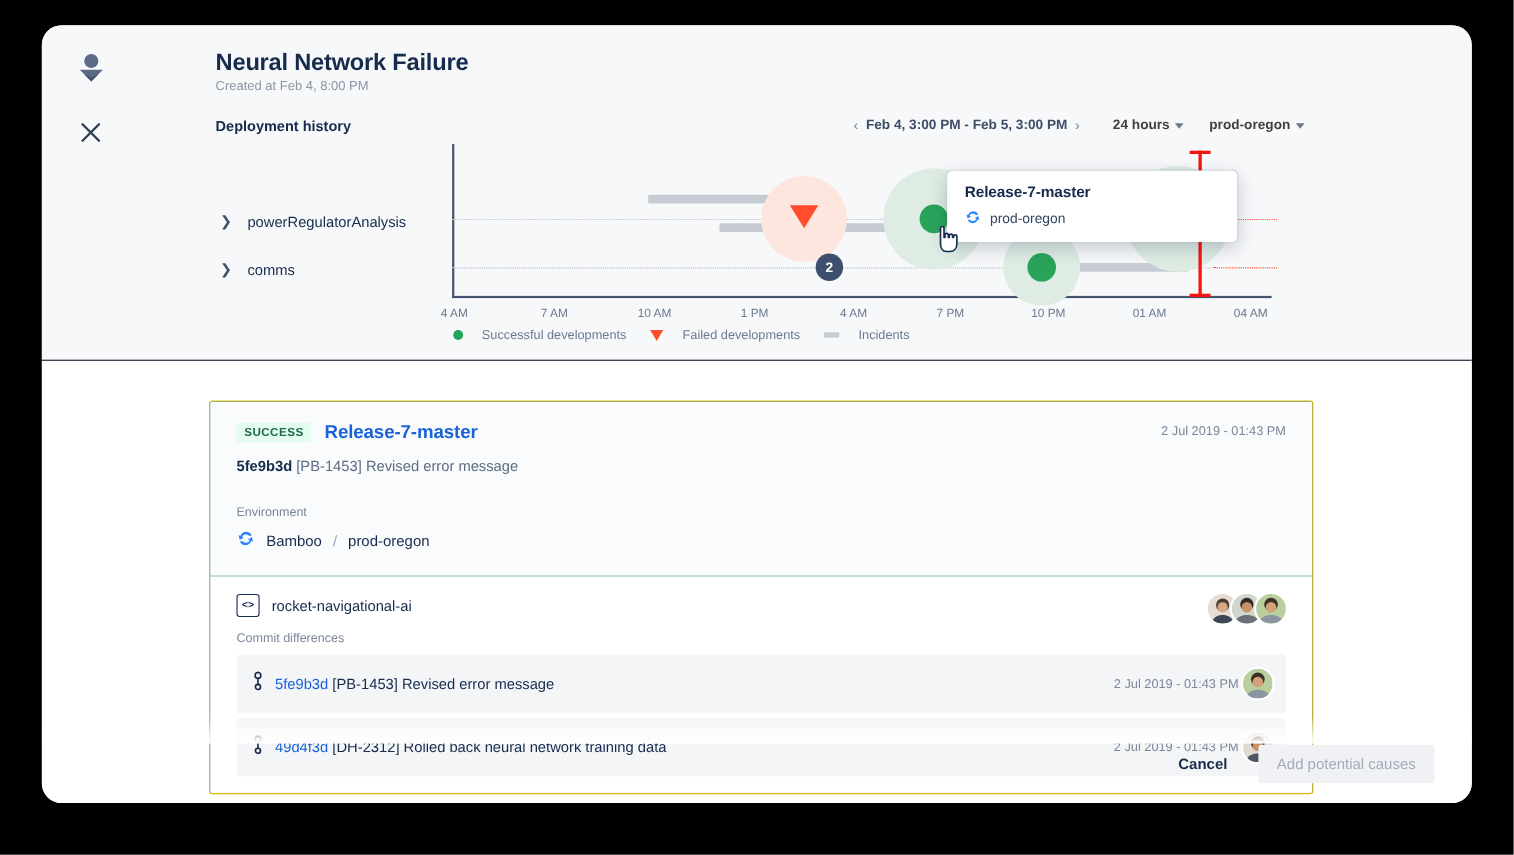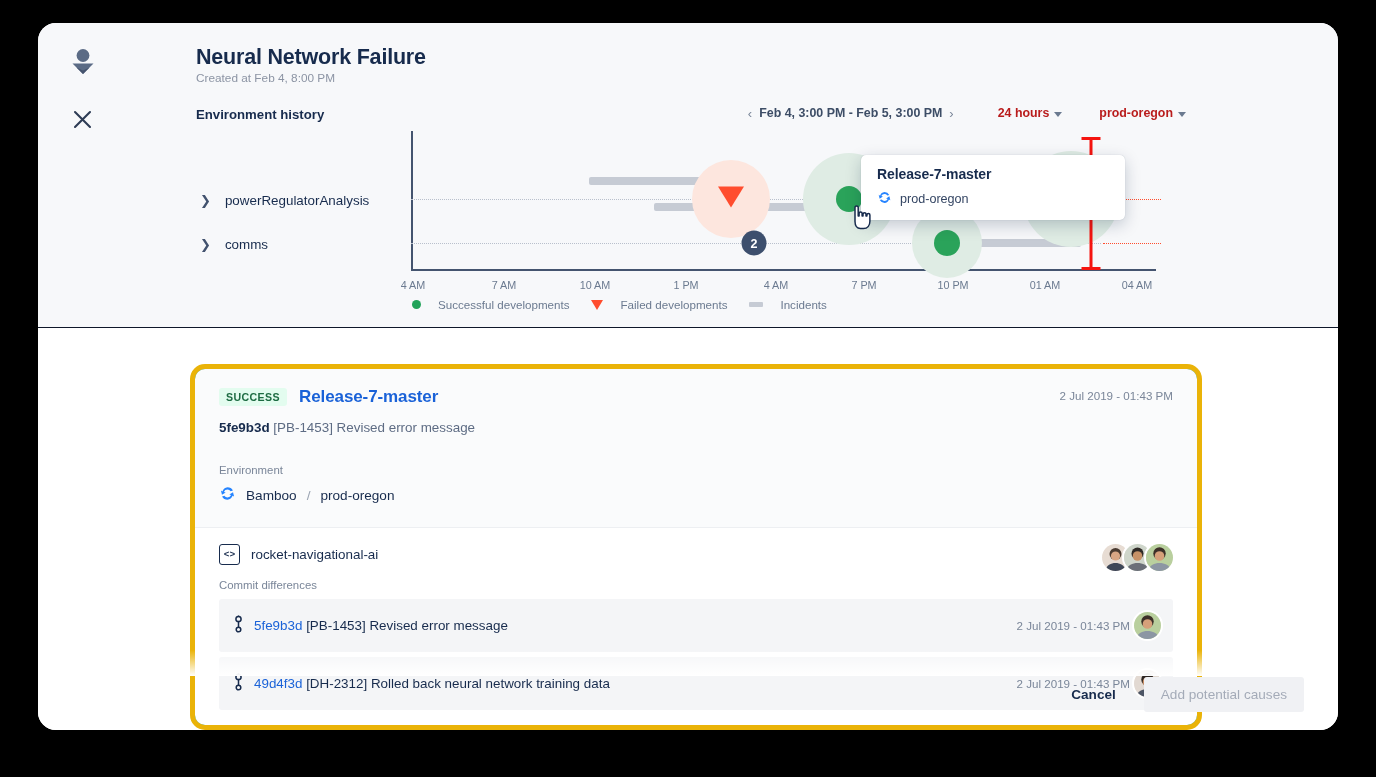--- a/index.html
+++ b/index.html
@@ -37,21 +37,21 @@
   }
 
   
   .tl-controls{
     position:absolute;right:152px;top:83px;
     display:flex;align-items:center;gap:0;
     font-size:12.4px;color:#42526e;
   }
   .chev{color:#7a8699;font-size:13px;padding:0 7px;cursor:pointer;line-height:1;}
   .range-text{font-weight:600;color:#3d4d66;white-space:nowrap;}
-  .ctrl{display:flex;align-items:center;gap:5px;margin-left:37px;cursor:pointer;font-weight:600;color:#b91c1c;white-space:nowrap;}
+  .ctrl{display:flex;align-items:center;gap:5px;margin-left:23px;cursor:pointer;font-weight:600;color:#404040;white-space:nowrap;}
   .caret{width:0;height:0;border-left:4px solid transparent;border-right:4px solid transparent;border-top:5px solid #6b7a90;margin-top:2px;}
 
   
   .chart{position:absolute;left:158px;top:108px;width:1010px;height:185px;}
   .rowlabels{position:absolute;left:0;top:0;width:215px;}
   .rowlabel{
     display:flex;align-items:center;gap:14px;position:absolute;left:4px;
     font-size:13.4px;color:#172b4d;font-weight:500;cursor:pointer;
   }
   .rowlabel .arrow{color:#42526e;font-size:13px;font-weight:700;}
@@ -102,21 +102,21 @@
   .lg-dot{width:9px;height:9px;border-radius:50%;background:#22a35a;}
   .lg-tri{width:0;height:0;border-left:6px solid transparent;border-right:6px solid transparent;border-top:10px solid #ff4d2e;}
   .lg-bar{width:14px;height:5px;background:#c6cbd4;border-radius:1px;}
 
   
   .body{
     position:absolute;left:0;top:306px;right:0;bottom:0;background:#fff;overflow:hidden;
   }
   .card{
     position:absolute;left:152px;top:35px;width:1002px;
-    background:#15803d;border:5px solid #eab308;border-radius:15px;overflow:hidden;
+    background:#15803d;border:1px solid #eab308;border-radius:3px;overflow:hidden;
   }
   .card-head{padding:18px 24px 22px 24px;position:relative;background:#fafbfc;}
   .status-line{display:flex;align-items:center;gap:12px;}
   .badge{
     background:#e3fcef;color:#1d6b42;font-size:10.6px;font-weight:700;
     letter-spacing:.4px;padding:3px 7px;border-radius:3px;
   }
   .rel-link{font-size:17px;font-weight:700;color:#1a62d8;cursor:pointer;letter-spacing:-.1px;}
   .commit-line{margin-top:13px;font-size:13.4px;color:#5e6c84;}
   .commit-line b{color:#172b4d;font-weight:700;}
@@ -185,21 +185,21 @@
       </span>
       <span class="close-icon">
         <svg width="21" height="21" viewBox="0 0 21 21">
           <path d="M3 3 L18 18 M18 3 L3 18" stroke="#2e3c55" stroke-width="2.1" stroke-linecap="round"></path>
         </svg>
       </span>
     </div>
 
     <div class="page-title">Neural Network Failure</div>
     <div class="page-sub">Created at Feb 4, 8:00 PM</div>
-    <div class="section-title">Environment history</div>
+    <div class="section-title">Deployment history</div>
 
     <div class="tl-controls">
       <span class="chev">‹</span>
       <span class="range-text">Feb 4, 3:00 PM - Feb 5, 3:00 PM</span>
       <span class="chev">›</span>
       <span class="ctrl">
         <span>24 hours</span>
         <span class="caret"></span>
       </span>
       <span class="ctrl">

